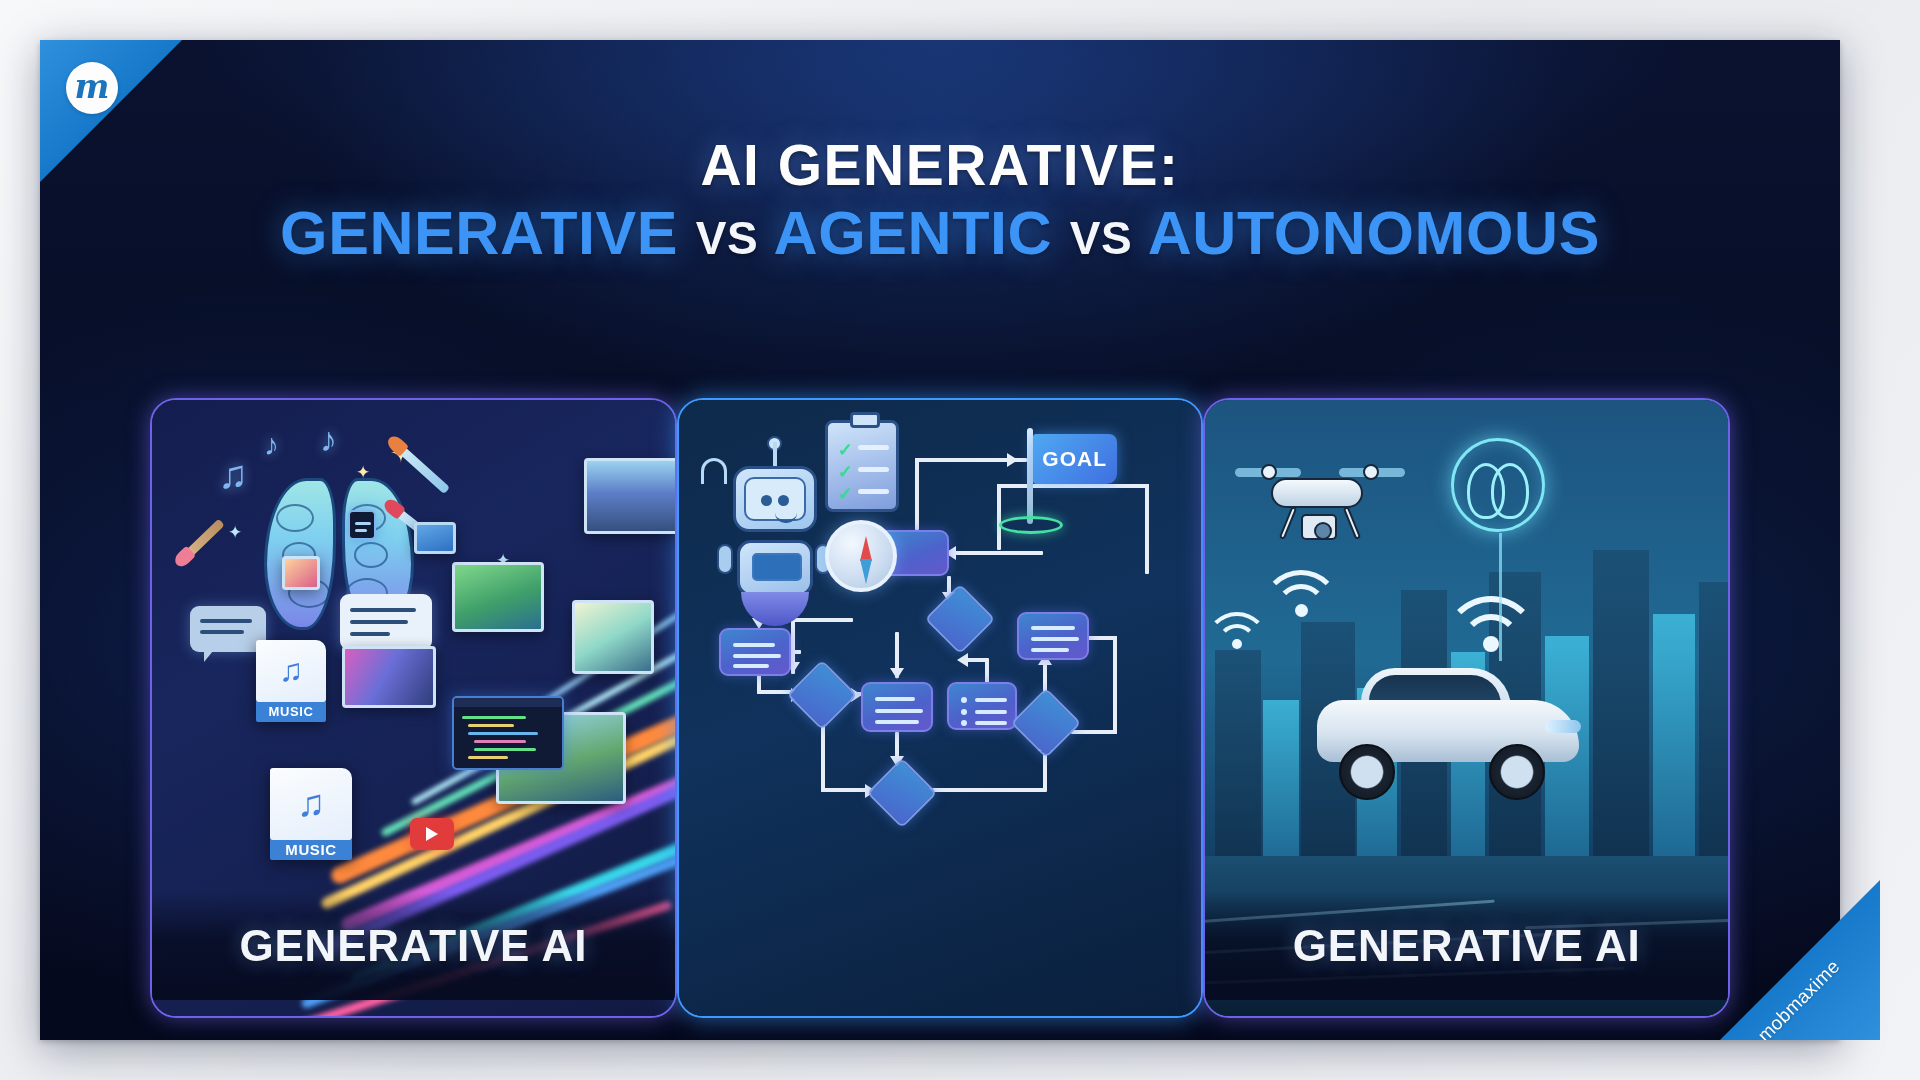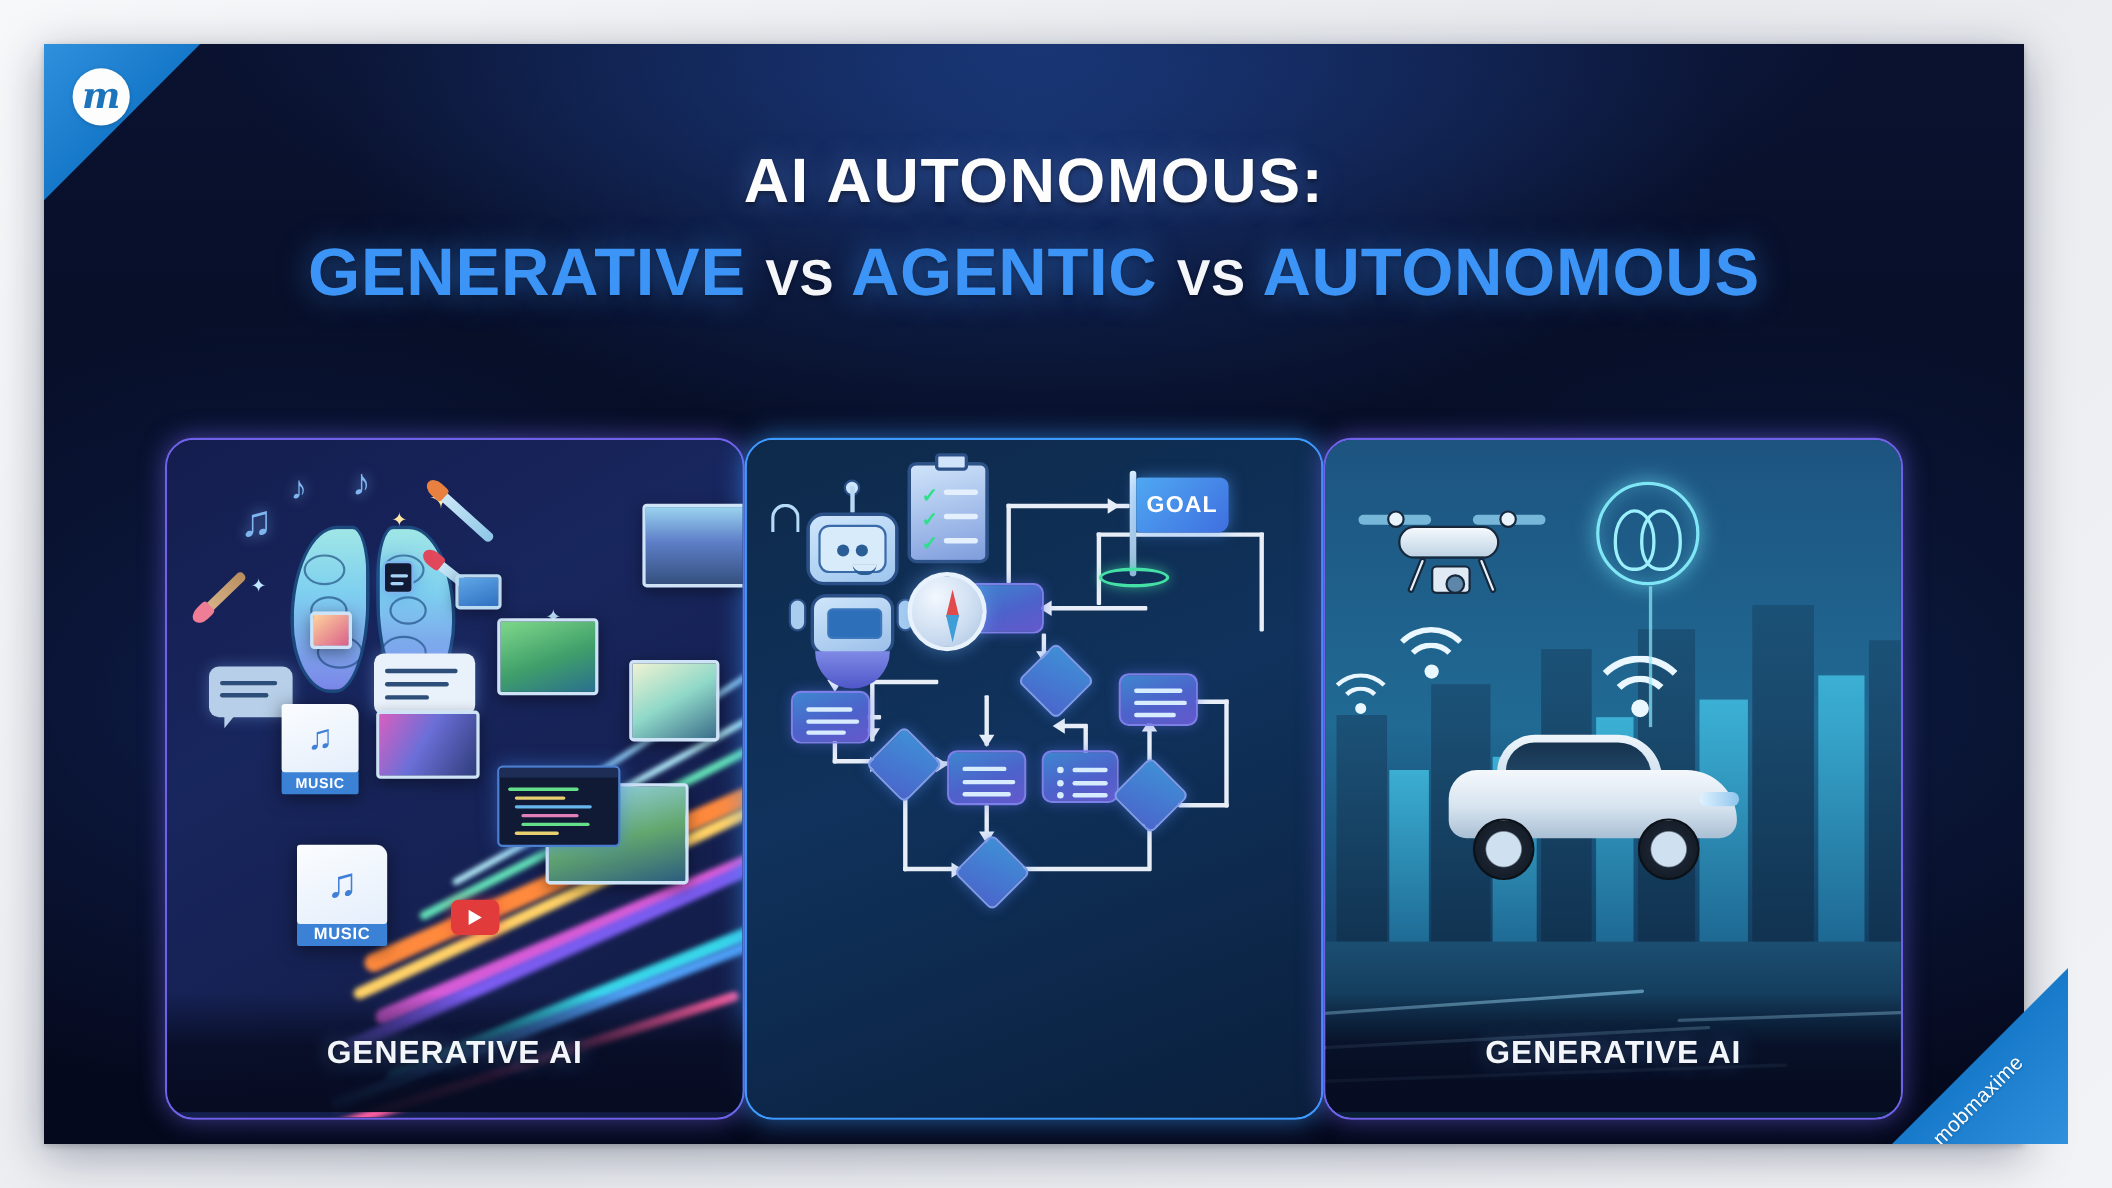--- a/index.html
+++ b/index.html
@@ -55,42 +55,42 @@
     text-shadow:0 1px 2px rgba(0,0,0,.25);
   }
 
   
   .title-wrap{ position:absolute; left:0; right:0; top:92px; text-align:center; z-index:12; }
   .t-line1{
     font-size:57px; font-weight:800; letter-spacing:1.5px; color:#fdfdfd;
     text-shadow:0 0 26px rgba(120,170,255,.35), 0 2px 4px rgba(0,0,0,.5);
   }
   .t-line2{
-    margin-top:14px; font-size:61px; font-weight:800; letter-spacing:.6px;
+    font-size:61px; font-weight:800; letter-spacing:.6px;
     white-space:nowrap;
   }
   .t-blue{ color:#3d94f7; text-shadow:0 0 28px rgba(61,148,247,.55), 0 2px 4px rgba(0,0,0,.4); }
   .t-white{ color:#f4f6fa; font-size:46px; font-weight:800; text-shadow:0 2px 4px rgba(0,0,0,.4); }
 
   
   .cards{
     position:absolute; left:110px; top:358px; width:1580px; height:620px;
     display:flex; justify-content:space-between; z-index:10;
   }
   .card{
     position:relative; width:540px; height:620px; border-radius:26px; overflow:hidden;
     border:2.5px solid #6f62e8;
     box-shadow:0 0 22px rgba(111,98,232,.55), inset 0 0 30px rgba(50,60,150,.25);
   }
   .card.blue{ border-color:#3d9bff; box-shadow:0 0 24px rgba(61,155,255,.6), inset 0 0 30px rgba(20,70,160,.3); }
   .card .scene{ position:absolute; inset:0; }
   .card .cap{
-    position:absolute; left:0; right:0; bottom:5px; height:108px;
+    position:absolute; left:0; right:0; bottom:16px; height:108px;
     display:flex; align-items:center; justify-content:center;
-    color:#f2f5fa; font-size:29px; font-weight:800; letter-spacing:.8px;
+    color:#f2f5fa; font-size:44px; font-weight:800; letter-spacing:.8px;
     text-shadow:0 0 18px rgba(120,170,255,.45), 0 2px 4px rgba(0,0,0,.6);
     background:linear-gradient(180deg, rgba(5,10,30,0) 0%, rgba(6,11,32,.82) 45%, rgba(6,11,32,.96) 100%);
     z-index:9;
   }
 
   
   .sc1{ background:linear-gradient(150deg,#141d4e 0%, #18265e 35%, #121a42 100%); }
   .sc2{ background:linear-gradient(160deg,#0e2a4b 0%, #10325c 45%, #0a1f3c 100%); }
   .sc3{ background:linear-gradient(175deg,#1b4a77 0%, #1d5a86 40%, #0f2b4c 100%); }
 
@@ -298,21 +298,21 @@
   }
 </style>
 </head>
 <body>
 
 <div id="stage">
 
   <div class="board">
 
     <div class="title-wrap">
-      <div class="t-line1">AI AUTONOMOUS:</div>
+      <div class="t-line1">AI GENERATIVE:</div>
       <div class="t-line2">
         <span class="t-blue">GENERATIVE</span>
         <span class="t-white">VS</span>
         <span class="t-blue">AGENTIC</span>
         <span class="t-white">VS</span>
         <span class="t-blue">AUTONOMOUS</span>
       </div>
     </div>
 
     <div class="cards">

